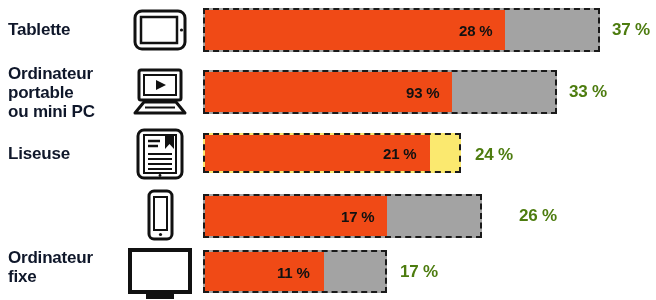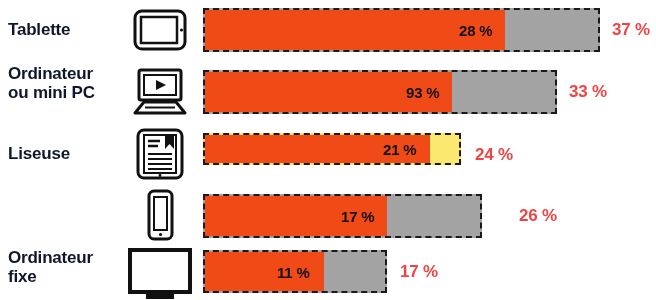--- a/index.html
+++ b/index.html
@@ -83,21 +83,21 @@
     color: #111111;
     font-weight: bold;
     font-size: 15px;
     letter-spacing: -0.2px;
     white-space: nowrap;
   }
   .total-label {
     position: absolute;
     top: 50%;
     transform: translateY(-50%);
-    color: #ef4444;
+    color: #4d7c0f;
     font-weight: bold;
     font-size: 17px;
     letter-spacing: -0.2px;
     white-space: nowrap;
   }
 </style>
 </head>
 <body>
 
 <div id="chart">
@@ -118,20 +118,21 @@
         <div class="seg-primary" style="width:300px;"></div>
         <span class="seg-label" style="left:254px;">28 %</span>
       </div>
       <span class="total-label" style="left:409px;top:30px;">37 %</span>
     </div>
   </div>
 
   <div class="row" style="top:60px;height:64px;">
     <div class="label" style="top:4px;">
       <span class="ln">Ordinateur</span>
+      <span class="ln">portable</span>
       <span class="ln">ou mini PC</span>
     </div>
     <div class="icon-cell" style="top:5px;height:54px;">
       <svg width="56" height="50" viewBox="0 0 56 50">
         <rect x="7" y="3" width="42" height="30" rx="2" ry="2" fill="#ffffff" stroke="#111111" stroke-width="3"></rect>
         <rect x="12" y="8" width="32" height="20" fill="#ffffff" stroke="#111111" stroke-width="2"></rect>
         <polygon points="24,13 34,18 24,23" fill="#111111"></polygon>
         <polygon points="3,46 12,35 44,35 53,46" fill="#ffffff" stroke="#111111" stroke-width="3" stroke-linejoin="round"></polygon>
         <line x1="13" y1="40.5" x2="43" y2="40.5" stroke="#111111" stroke-width="2"></line>
       </svg>
@@ -157,21 +158,21 @@
         <line x1="14" y1="19" x2="24" y2="19" stroke="#111111" stroke-width="2.5"></line>
         <polygon points="31,8 40,8 40,22 35.5,17 31,22" fill="#111111"></polygon>
         <line x1="14" y1="27" x2="38" y2="27" stroke="#111111" stroke-width="2"></line>
         <line x1="14" y1="32" x2="38" y2="32" stroke="#111111" stroke-width="2"></line>
         <line x1="14" y1="37" x2="38" y2="37" stroke="#111111" stroke-width="2"></line>
         <line x1="14" y1="42" x2="38" y2="42" stroke="#111111" stroke-width="2"></line>
         <circle cx="26" cy="48.5" r="1.4" fill="#111111"></circle>
       </svg>
     </div>
     <div class="bar-wrap" style="top:0px;height:62px;">
-      <div class="bar tinted" style="top:9px;height:32px;width:258px;">
+      <div class="bar tinted" style="top:9px;height:40px;width:258px;">
         <div class="seg-primary" style="width:225px;"></div>
         <span class="seg-label" style="left:178px;">21 %</span>
       </div>
       <span class="total-label" style="left:272px;top:31px;">24 %</span>
     </div>
   </div>
 
   <div class="row" style="top:186px;height:60px;">
     <div class="icon-cell" style="top:2px;height:54px;">
       <svg width="40" height="54" viewBox="0 0 40 54">

